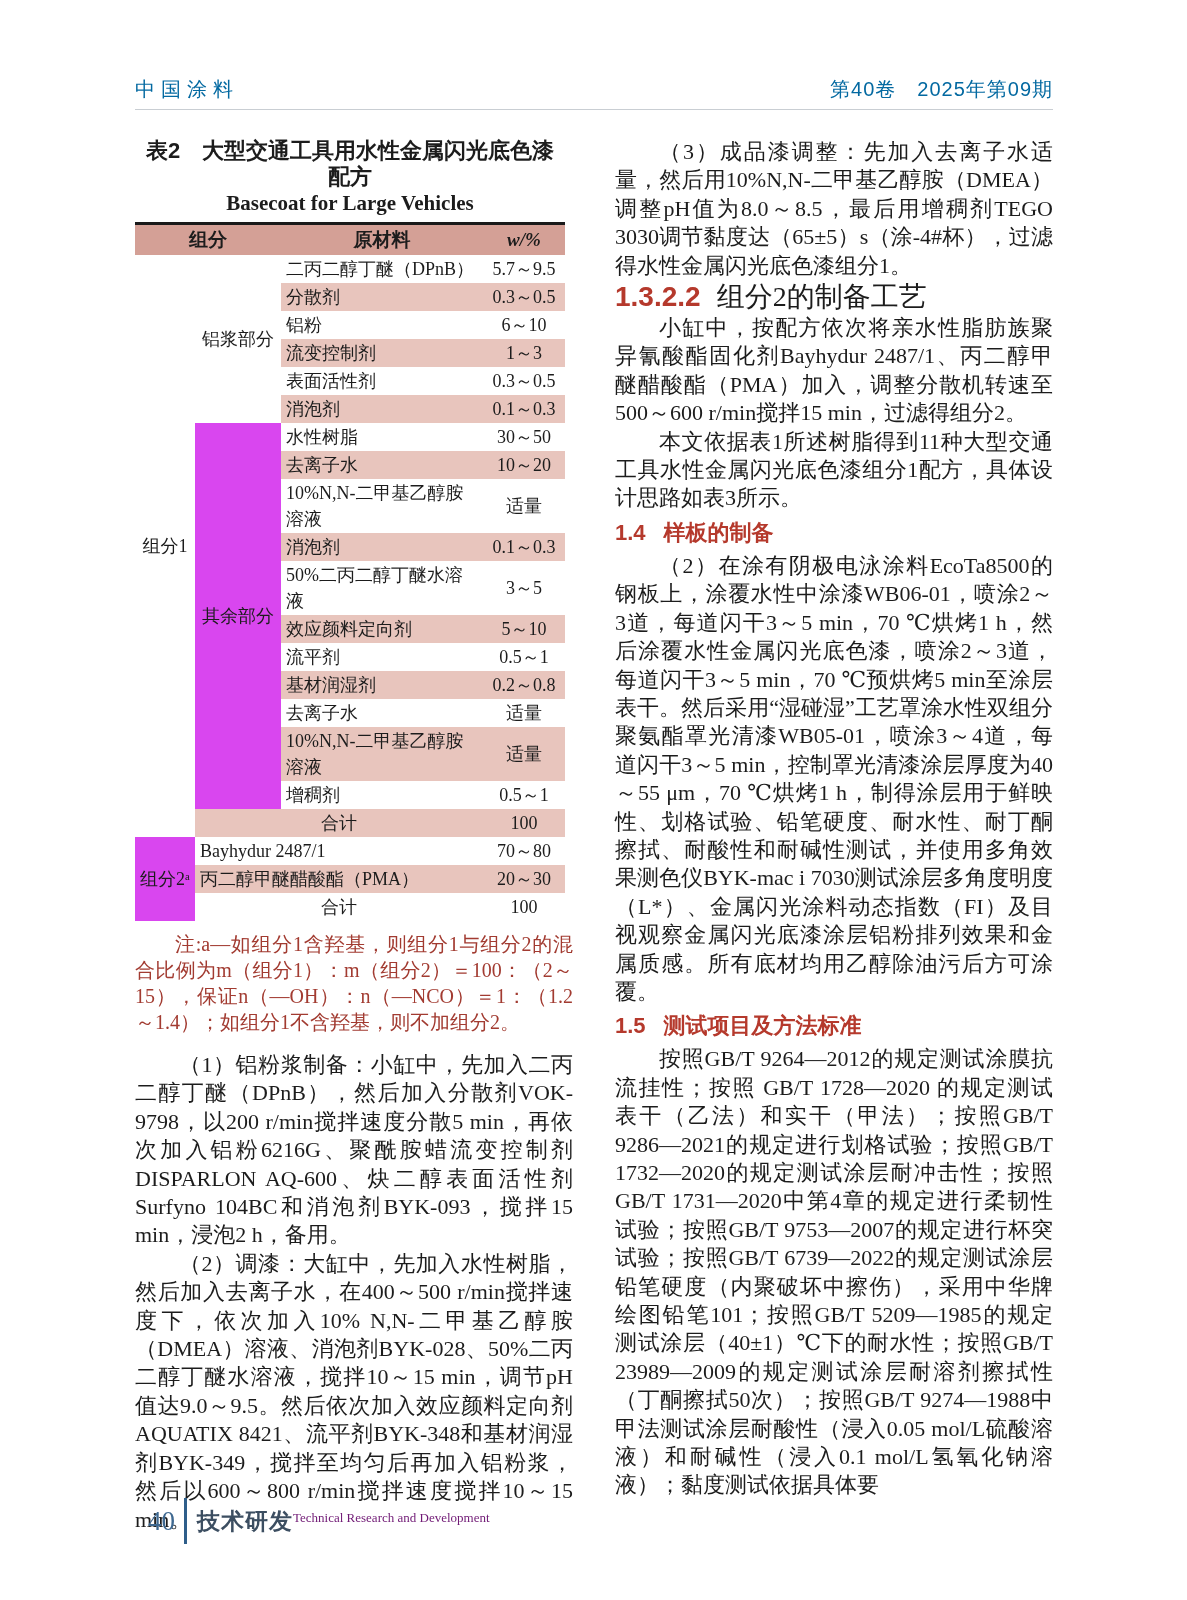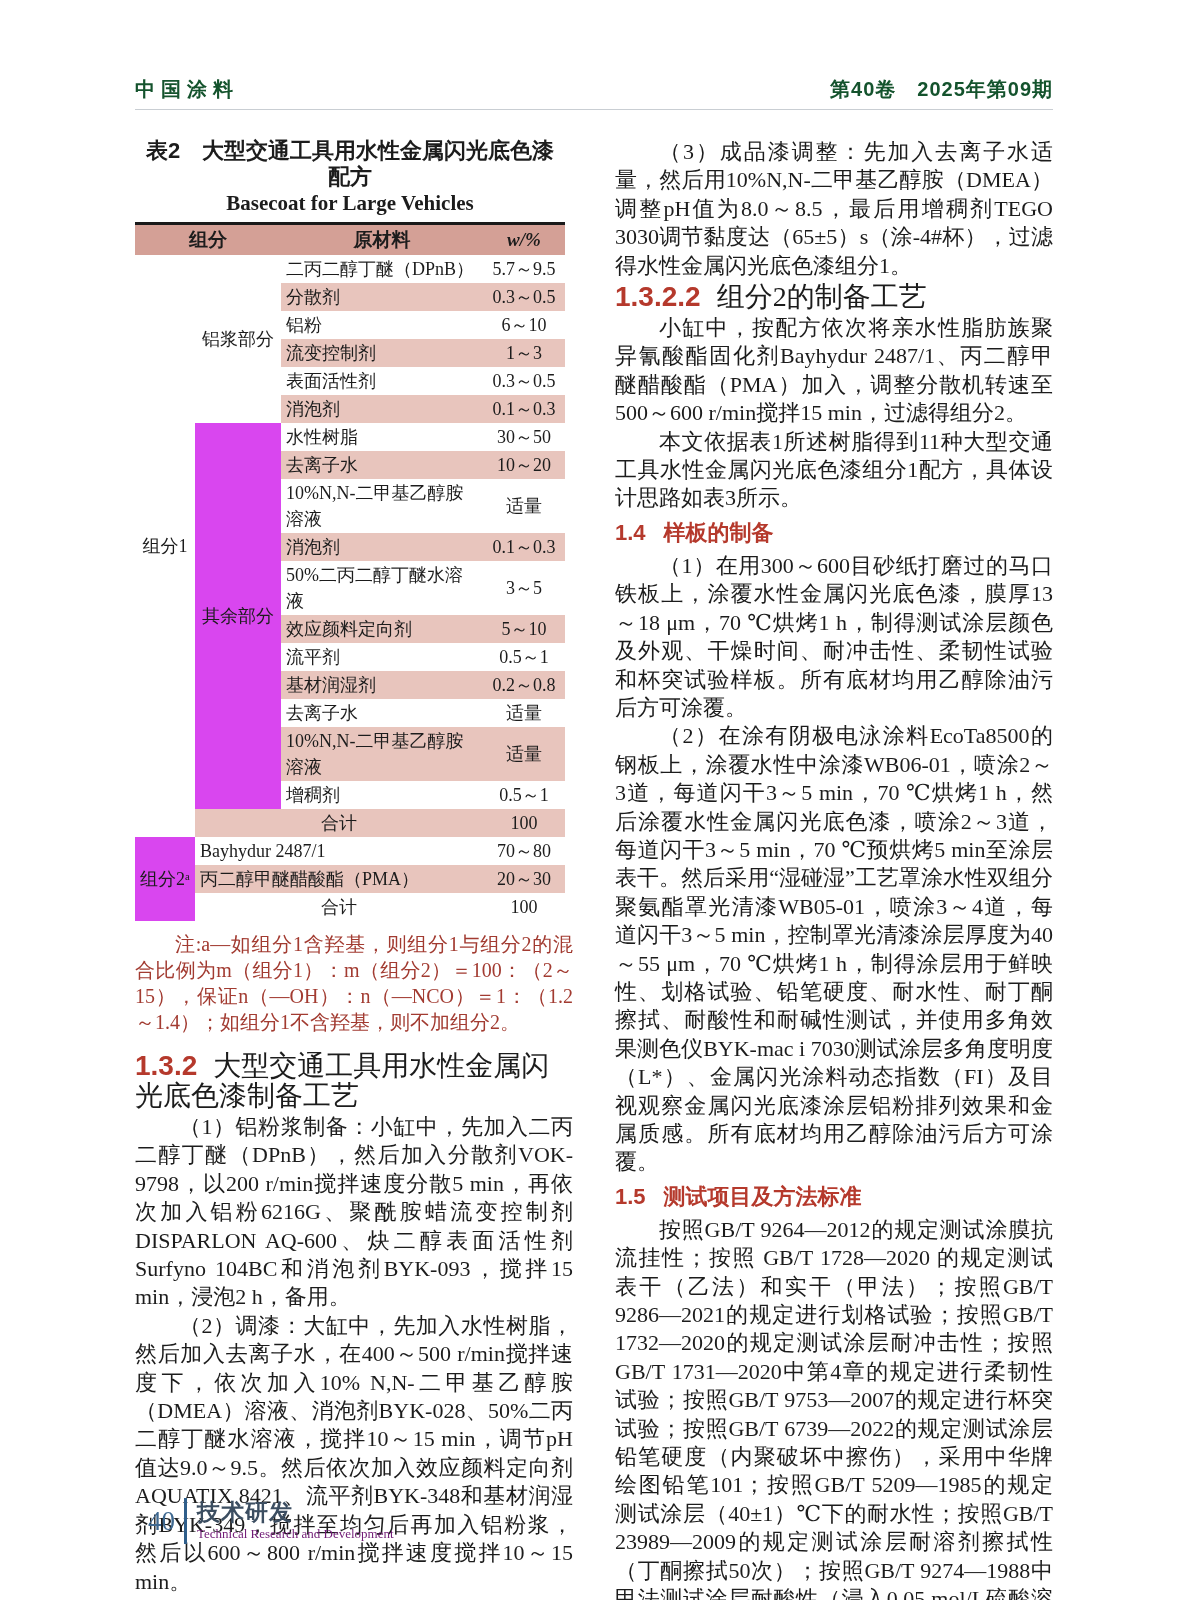--- a/index.html
+++ b/index.html
@@ -6,23 +6,22 @@
   body{
     width:1187px;height:1600px;position:relative;background:#ffffff;
     font-family:"Liberation Serif","DejaVu Serif",serif;color:#1c1c1c;
     overflow:hidden;
   }
   
   .page-header{
     position:absolute;left:135px;top:76px;width:918px;height:34px;
     border-bottom:1px solid #c9ced3;
     display:flex;justify-content:space-between;align-items:flex-end;
-    font-size:20px;color:#14532d;padding-bottom:6px;box-sizing:border-box;
+    font-size:20px;color:#0369a1;padding-bottom:6px;box-sizing:border-box;
     font-family:"Liberation Sans","DejaVu Sans",sans-serif;
-    font-weight:bold;
   }
   .journal-name{letter-spacing:6px;}
   .issue-info{letter-spacing:1px;}
   
   .col{position:absolute;top:138px;width:438px;}
   .col-left{left:135px;}
   .col-right{left:615px;}
   
   .tbl-title{width:430px;text-align:center;margin-bottom:6px;line-height:26px;}
   .tbl-title-cn{font-size:22px;font-weight:bold;font-family:"Liberation Sans","DejaVu Sans",sans-serif;}
@@ -64,21 +63,21 @@
     font-family:"Liberation Sans","DejaVu Sans",sans-serif;
   }
   .h-sec .h-num{margin-right:18px;}
   
   .page-footer{
     position:absolute;left:148px;top:1498px;
     display:flex;align-items:center;
   }
   .pnum{font-size:27px;color:#3e6890;margin-right:9px;}
   .fbar{width:3px;height:46px;background:#2f5e8a;margin-right:10px;}
-  .fsec{display:flex;flex-direction:column;justify-content:center;}
+  .fsec{display:flex;flex-direction:row;justify-content:center;}
   .fcn{
     font-size:23px;font-weight:bold;color:#3c4e61;line-height:25px;
     font-family:"Liberation Sans","DejaVu Sans",sans-serif;letter-spacing:1px;
   }
   .fen{font-size:13px;color:#701a75;line-height:17px;}
 </style>
 </head>
 <body>
 
 <div class="page-header">
@@ -194,34 +193,32 @@
         <tr>
           <td colspan="2" class="k-total">合计</td>
           <td class="k-val">100</td>
         </tr>
       </tbody>
   </table>
 
   <p class="note">注:a—如组分1含羟基，则组分1与组分2的混合比例为m（组分1）：m（组分2）＝100：（2～15），保证n（—OH）：n（—NCO）＝1：（1.2～1.4）；如组分1不含羟基，则不加组分2。</p>
 
   <div class="blocks">
-      <h3 class="h-sub"><span class="h-num">1.3.2</span><span class="h-title">大型交通工具用水性金属闪光底色漆制备工艺</span></h3>
       <p class="body-p">（1）铝粉浆制备：小缸中，先加入二丙二醇丁醚（DPnB），然后加入分散剂VOK-9798，以200 r/min搅拌速度分散5 min，再依次加入铝粉6216G、聚酰胺蜡流变控制剂DISPARLON AQ-600、炔二醇表面活性剂Surfyno 104BC和消泡剂BYK-093，搅拌15 min，浸泡2 h，备用。</p>
       <p class="body-p">（2）调漆：大缸中，先加入水性树脂，然后加入去离子水，在400～500 r/min搅拌速度下，依次加入10% N,N-二甲基乙醇胺（DMEA）溶液、消泡剂BYK-028、50%二丙二醇丁醚水溶液，搅拌10～15 min，调节pH值达9.0～9.5。然后依次加入效应颜料定向剂AQUATIX 8421、流平剂BYK-348和基材润湿剂BYK-349，搅拌至均匀后再加入铝粉浆，然后以600～800 r/min搅拌速度搅拌10～15 min。</p>
     </div>
 </div>
 
 <div class="col col-right">
   <div class="blocks">
       <p class="body-p">（3）成品漆调整：先加入去离子水适量，然后用10%N,N-二甲基乙醇胺（DMEA）调整pH值为8.0～8.5，最后用增稠剂TEGO 3030调节黏度达（65±5）s（涂-4#杯），过滤得水性金属闪光底色漆组分1。</p>
       <h3 class="h-sub"><span class="h-num">1.3.2.2</span><span class="h-title">组分2的制备工艺</span></h3>
       <p class="body-p">小缸中，按配方依次将亲水性脂肪族聚异氰酸酯固化剂Bayhydur 2487/1、丙二醇甲醚醋酸酯（PMA）加入，调整分散机转速至500～600 r/min搅拌15 min，过滤得组分2。</p>
       <p class="body-p">本文依据表1所述树脂得到11种大型交通工具水性金属闪光底色漆组分1配方，具体设计思路如表3所示。</p>
       <h3 class="h-sec"><span class="h-num">1.4</span><span class="h-title">样板的制备</span></h3>
-      <p class="body-p">（1）在用300～600目砂纸打磨过的马口铁板上，涂覆水性金属闪光底色漆，膜厚13～18 μm，70 ℃烘烤1 h，制得测试涂层颜色及外观、干燥时间、耐冲击性、柔韧性试验和杯突试验样板。所有底材均用乙醇除油污后方可涂覆。</p>
       <p class="body-p">（2）在涂有阴极电泳涂料EcoTa8500的钢板上，涂覆水性中涂漆WB06-01，喷涂2～3道，每道闪干3～5 min，70 ℃烘烤1 h，然后涂覆水性金属闪光底色漆，喷涂2～3道，每道闪干3～5 min，70 ℃预烘烤5 min至涂层表干。然后采用“湿碰湿”工艺罩涂水性双组分聚氨酯罩光清漆WB05-01，喷涂3～4道，每道闪干3～5 min，控制罩光清漆涂层厚度为40～55 μm，70 ℃烘烤1 h，制得涂层用于鲜映性、划格试验、铅笔硬度、耐水性、耐丁酮擦拭、耐酸性和耐碱性测试，并使用多角效果测色仪BYK-mac i 7030测试涂层多角度明度（L*）、金属闪光涂料动态指数（FI）及目视观察金属闪光底漆涂层铝粉排列效果和金属质感。所有底材均用乙醇除油污后方可涂覆。</p>
       <h3 class="h-sec"><span class="h-num">1.5</span><span class="h-title">测试项目及方法标准</span></h3>
       <p class="body-p">按照GB/T 9264—2012的规定测试涂膜抗流挂性；按照 GB/T 1728—2020 的规定测试表干（乙法）和实干（甲法）；按照GB/T 9286—2021的规定进行划格试验；按照GB/T 1732—2020的规定测试涂层耐冲击性；按照GB/T 1731—2020中第4章的规定进行柔韧性试验；按照GB/T 9753—2007的规定进行杯突试验；按照GB/T 6739—2022的规定测试涂层铅笔硬度（内聚破坏中擦伤），采用中华牌绘图铅笔101；按照GB/T 5209—1985的规定测试涂层（40±1）℃下的耐水性；按照GB/T 23989—2009的规定测试涂层耐溶剂擦拭性（丁酮擦拭50次）；按照GB/T 9274—1988中甲法测试涂层耐酸性（浸入0.05 mol/L硫酸溶液）和耐碱性（浸入0.1 mol/L氢氧化钠溶液）；黏度测试依据具体要</p>
     </div>
 </div>
 
 <div class="page-footer">
   <span class="pnum">40</span>
   <span class="fbar"></span>
   <span class="fsec">

